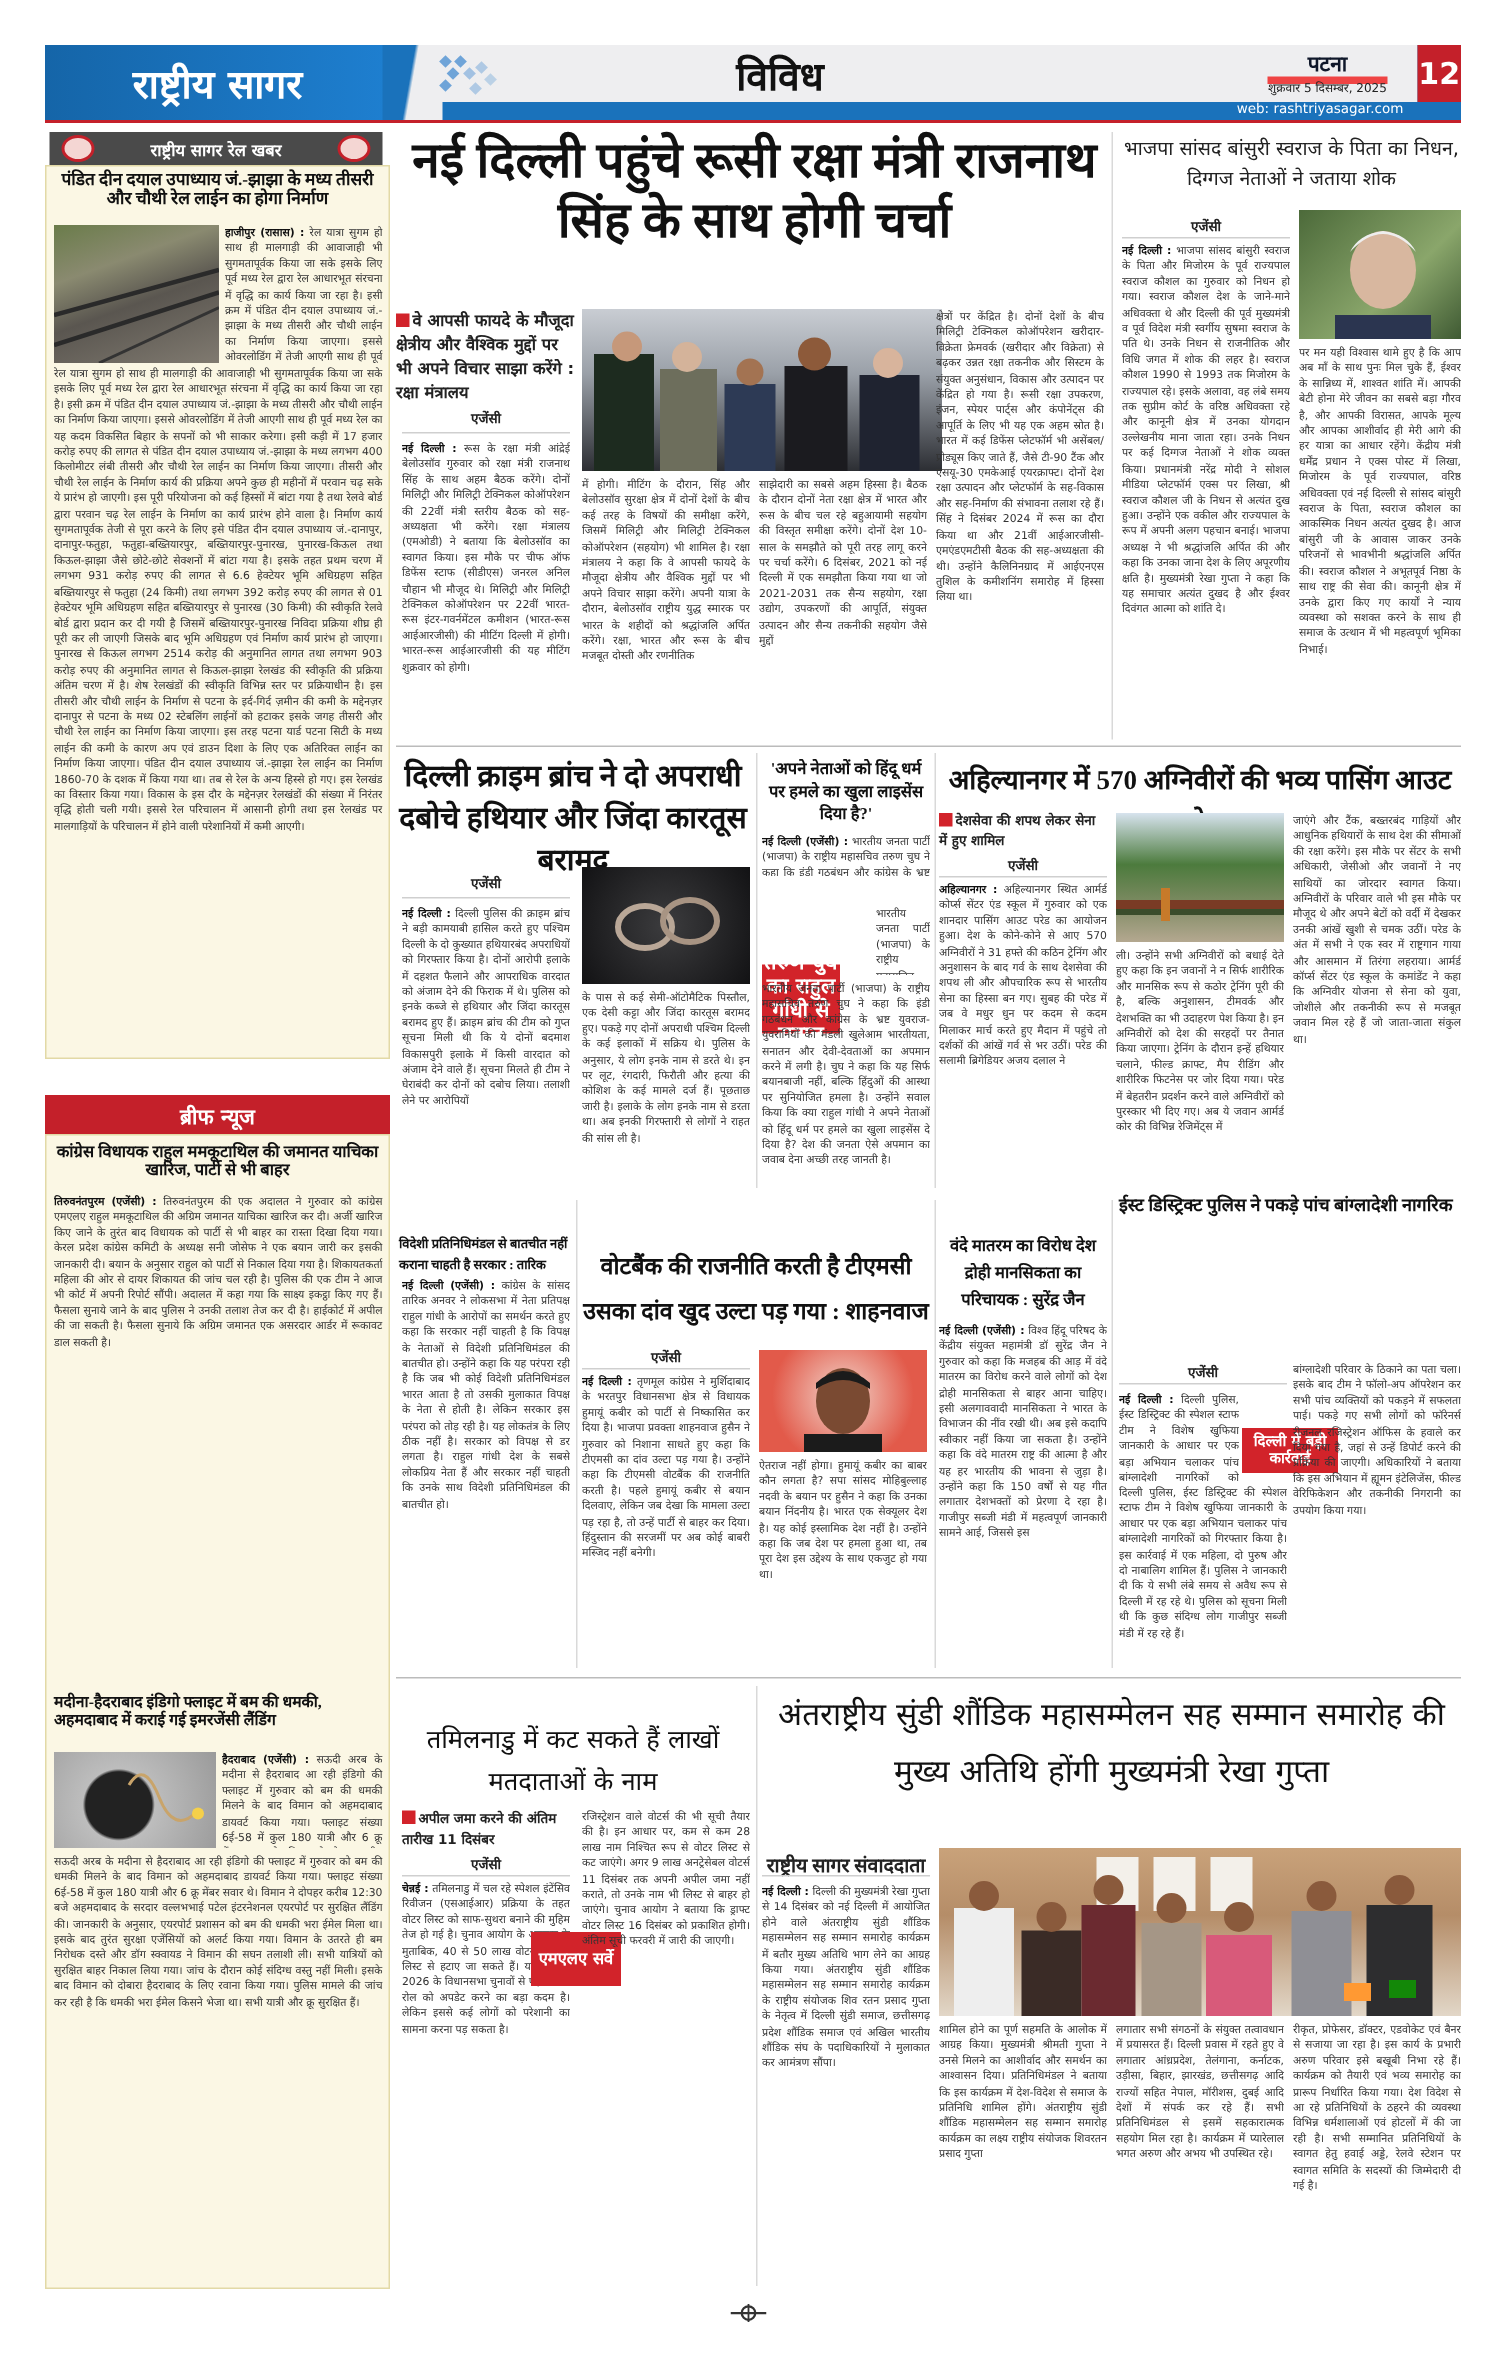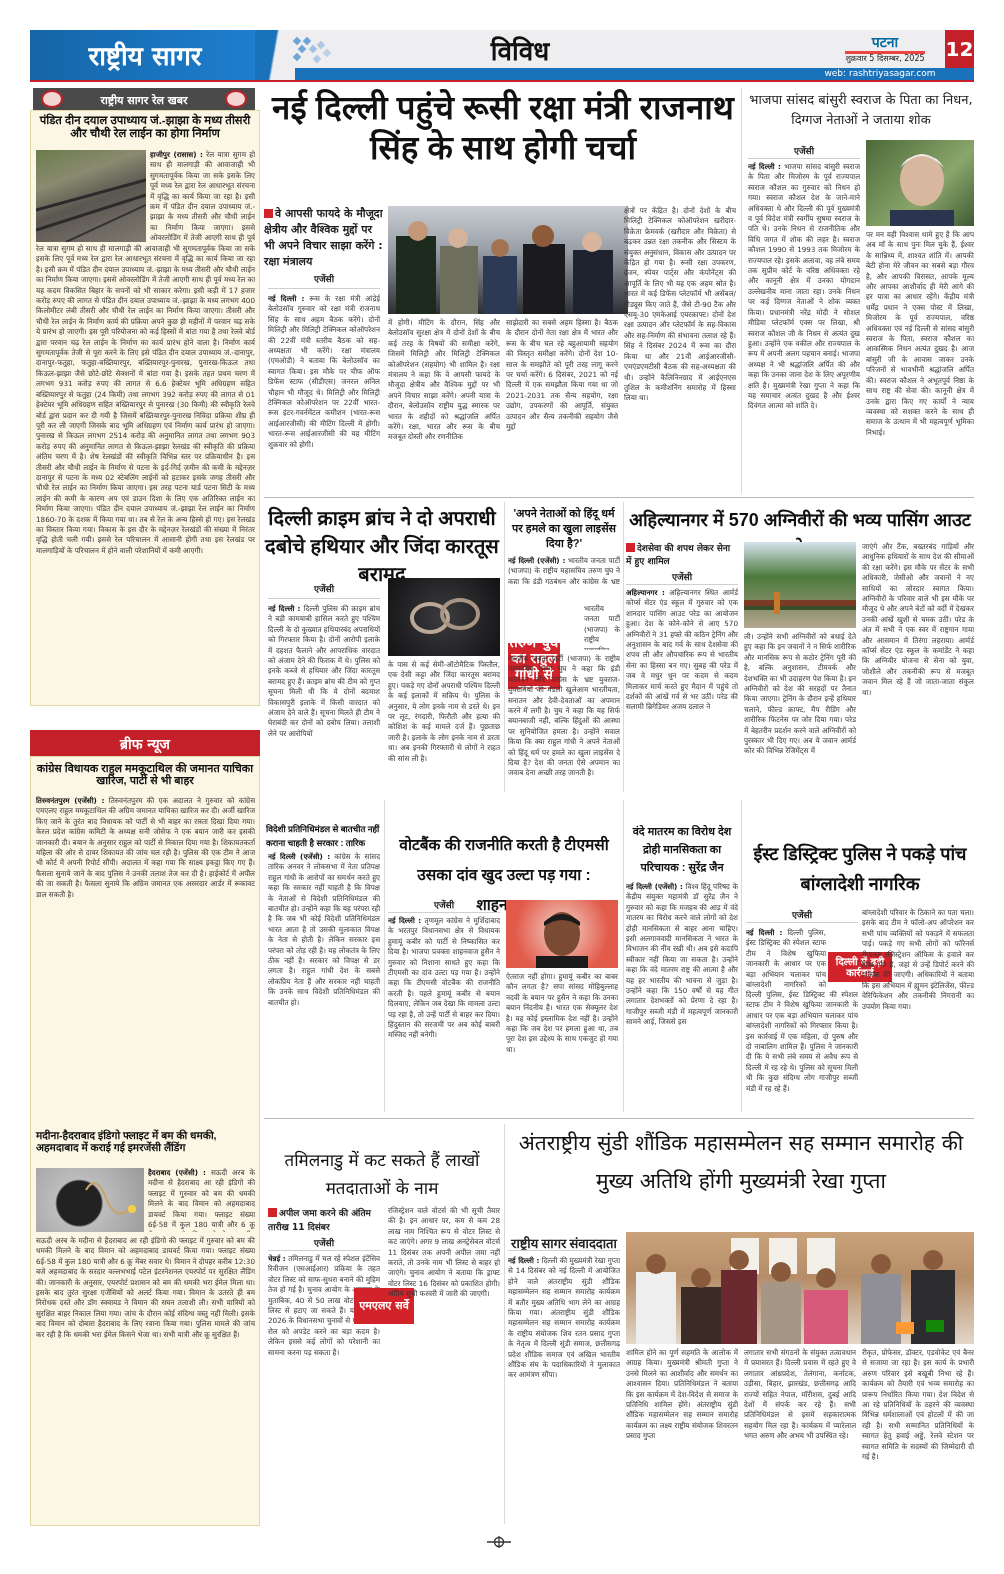--- a/index.html
+++ b/index.html
@@ -6,30 +6,30 @@
   body { width: 1004px; height: 1574px; background: #ffffff; font-family: "DejaVu Sans", sans-serif; color: #222; position: relative; overflow: hidden; }
   .abs { position: absolute; }
   
   .masthead { left: 30px; top: 30px; width: 944px; height: 50px; background: #1a72bb; }
   .mh-logo { left: 30px; top: 30px; width: 230px; height: 50px; background: linear-gradient(90deg,#1565a8,#1e7fd0); color: #fff; font-weight: bold; font-size: 26px; display:flex; align-items:center; justify-content:center; font-family: "DejaVu Serif", serif; }
   .mh-center { left: 285px; top: 30px; width: 660px; height: 38px; background: #eeeef0; }
   .mh-slant { left: 255px; top: 30px; width: 40px; height: 50px; background: linear-gradient(100deg,#1a72bb 45%, #eeeef0 50%); }
   .mh-dots { left: 290px; top: 36px; width: 60px; height: 26px; }
   .mh-dots span { position:absolute; width:6px; height:6px; background:#6fa4d8; transform: rotate(45deg); }
   .mh-section { left: 460px; top: 32px; width: 120px; height: 34px; font-size: 26px; font-weight: bold; color:#111; text-align:center; font-family: "DejaVu Serif", serif; }
-  .mh-city { left: 845px; top: 32px; width: 80px; font-size: 14px; font-weight: bold; text-align: center; color:#0369a1; border-bottom: 3px solid #ef4444; }
+  .mh-city { left: 845px; top: 32px; width: 80px; font-size: 14px; font-weight: bold; text-align: center; color:#0f172a; border-bottom: 5px solid #ef4444; }
   .mh-date { left: 830px; top: 52px; width: 110px; font-size: 8px; text-align: center; color:#222; }
   .mh-web { left: 820px; top: 68px; width: 120px; font-size: 9px; color: #fff; text-align: center; }
   .mh-page { left: 945px; top: 30px; width: 29px; height: 38px; background: #c4202a; color: #fff; font-weight: bold; font-size: 20px; display:flex; align-items:center; justify-content:center; }
   .mh-redline { left: 30px; top: 80px; width: 944px; height: 2px; background: #c4202a; }
 
   .col-rule { background: #d9d9d9; width: 1px; }
   .hrule { background:#cfcfcf; height:1px; }
 
-  .headline { font-weight: bold; color: #111; line-height: 1.1; font-family: Liberation Sans, sans-serif; }
+  .headline { font-weight: bold; color: #111; line-height: 1.1; font-family: Liberation Serif, serif; }
   .body-text { font-size: 7.2px; line-height: 10.4px; color: #333; text-align: justify; overflow: hidden; }
   .body-text b { color:#111; }
   .agency { font-size: 9px; font-weight: bold; text-align:center; color:#222;font-family:Liberation Serif, serif; }
   .photo { background: #777; overflow:hidden; }
   .redbox { background: #d2232a; color:#fff; font-weight:bold; display:flex; align-items:center; justify-content:center; text-align:center; line-height:1.15; }
   .bullet { display:inline-block; width:9px; height:9px; background:#d2232a; margin-right:2px; vertical-align: -1px; }
   .sub { font-size: 11px; font-weight: bold; color:#222; line-height: 16px; }
 
   
   .rail-banner { left: 33px; top: 88px; width: 222px; height: 22px; background: #4a4a4a; color:#fff; font-size: 11px; font-weight:bold; display:flex; align-items:center; justify-content:center; }
@@ -184,21 +184,21 @@
     </svg>
 </div>
 <div class="abs body-text" style="left:388px;top:916px;width:112px;height:196px;"><b>नई दिल्ली :</b> <span>तृणमूल कांग्रेस ने मुर्शिदाबाद के भरतपुर विधानसभा क्षेत्र से विधायक हुमायूं कबीर को पार्टी से निष्कासित कर दिया है। भाजपा प्रवक्ता शाहनवाज हुसैन ने गुरुवार को निशाना साधते हुए कहा कि टीएमसी का दांव उल्टा पड़ गया है। उन्होंने कहा कि टीएमसी वोटबैंक की राजनीति करती है। पहले हुमायूं कबीर से बयान दिलवाए, लेकिन जब देखा कि मामला उल्टा पड़ रहा है, तो उन्हें पार्टी से बाहर कर दिया। हिंदुस्तान की सरजमीं पर अब कोई बाबरी मस्जिद नहीं बनेगी।</span></div>
 <div class="abs body-text" style="left:506px;top:972px;width:112px;height:140px;">ऐतराज नहीं होगा। हुमायूं कबीर का बाबर कौन लगता है? सपा सांसद मोहिबुल्लाह नदवी के बयान पर हुसैन ने कहा कि उनका बयान निंदनीय है। भारत एक सेक्यूलर देश है। यह कोई इस्लामिक देश नहीं है। उन्होंने कहा कि जब देश पर हमला हुआ था, तब पूरा देश इस उद्देश्य के साथ एकजुट हो गया था।</div>
 
 <div class="abs col-rule" style="left:623px;top:800px;height:312px;"></div>
 <div class="abs headline" style="left:626px;top:822px;width:112px;font-size:11px;line-height:18px;text-align:center;">वंदे मातरम का विरोध देश द्रोही मानसिकता का परिचायक : सुरेंद्र जैन</div>
 <div class="abs body-text" style="left:626px;top:882px;width:112px;height:230px;"><b>नई दिल्ली (एजेंसी) :</b> <span>विश्व हिंदू परिषद के केंद्रीय संयुक्त महामंत्री डॉ सुरेंद्र जैन ने गुरुवार को कहा कि मजहब की आड़ में वंदे मातरम का विरोध करने वाले लोगों को देश द्रोही मानसिकता से बाहर आना चाहिए। इसी अलगाववादी मानसिकता ने भारत के विभाजन की नींव रखी थी। अब इसे कदापि स्वीकार नहीं किया जा सकता है। उन्होंने कहा कि वंदे मातरम राष्ट्र की आत्मा है और यह हर भारतीय की भावना से जुड़ा है। उन्होंने कहा कि 150 वर्षों से यह गीत लगातार देशभक्तों को प्रेरणा दे रहा है। गाजीपुर सब्जी मंडी में महत्वपूर्ण जानकारी सामने आई, जिससे इस</span></div>
 
 <div class="abs col-rule" style="left:741px;top:800px;height:312px;"></div>
-<div class="abs headline" style="left:746px;top:839px;width:228px;font-size:18px;line-height:30px;text-align:center;">ईस्ट डिस्ट्रिक्ट पुलिस ने पकड़े पांच बांग्लादेशी नागरिक</div>
+<div class="abs headline" style="left:746px;top:788px;width:228px;font-size:12px;line-height:30px;">ईस्ट डिस्ट्रिक्ट पुलिस ने पकड़े पांच बांग्लादेशी नागरिक</div>
 <div class="abs agency" style="left:746px;top:908px;width:112px;">एजेंसी</div>
 <div class="abs hrule" style="left:746px;top:922px;width:112px;"></div>
 <div class="abs body-text" style="left:746px;top:928px;width:80px;height:60px;"><b>नई दिल्ली :</b> <span>दिल्ली पुलिस, ईस्ट डिस्ट्रिक्ट की स्पेशल स्टाफ टीम ने विशेष खुफिया जानकारी के आधार पर एक बड़ा अभियान चलाकर पांच बांग्लादेशी नागरिकों को गिरफ्तार किया है। इस कार्रवाई में एक महिला, दो पुरुष और दो नाबालिग शामिल हैं। पुलिस ने जानकारी दी कि ये सभी लंबे समय से अवैध रूप से दिल्ली में रह रहे थे। पुलिस को सूचना मिली थी कि कुछ संदिग्ध लोग गाजीपुर सब्जी मंडी में रह रहे हैं।</span></div>
 <div class="abs redbox" style="left:828px;top:952px;width:64px;height:30px;font-size:10px;">दिल्ली में बड़ी कार्रवाई</div>
 <div class="abs body-text" style="left:746px;top:990px;width:112px;height:122px;">दिल्ली पुलिस, ईस्ट डिस्ट्रिक्ट की स्पेशल स्टाफ टीम ने विशेष खुफिया जानकारी के आधार पर एक बड़ा अभियान चलाकर पांच बांग्लादेशी नागरिकों को गिरफ्तार किया है। इस कार्रवाई में एक महिला, दो पुरुष और दो नाबालिग शामिल हैं। पुलिस ने जानकारी दी कि ये सभी लंबे समय से अवैध रूप से दिल्ली में रह रहे थे। पुलिस को सूचना मिली थी कि कुछ संदिग्ध लोग गाजीपुर सब्जी मंडी में रह रहे हैं।</div>
 <div class="abs body-text" style="left:862px;top:908px;width:112px;height:204px;">बांग्लादेशी परिवार के ठिकाने का पता चला। इसके बाद टीम ने फॉलो-अप ऑपरेशन कर सभी पांच व्यक्तियों को पकड़ने में सफलता पाई। पकड़े गए सभी लोगों को फॉरेनर्स रीजनल रजिस्ट्रेशन ऑफिस के हवाले कर दिया गया है, जहां से उन्हें डिपोर्ट करने की प्रक्रिया की जाएगी। अधिकारियों ने बताया कि इस अभियान में ह्यूमन इंटेलिजेंस, फील्ड वेरिफिकेशन और तकनीकी निगरानी का उपयोग किया गया।</div>
 
 <div class="abs hrule" style="left:264px;top:1118px;width:710px;background:#bbb;"></div>
 
 <div class="abs" style="left:264px;top:1146px;width:236px;font-size:17px;line-height:28px;text-align:center;color:#111;">तमिलनाडु में कट सकते हैं लाखों मतदाताओं के नाम</div>

